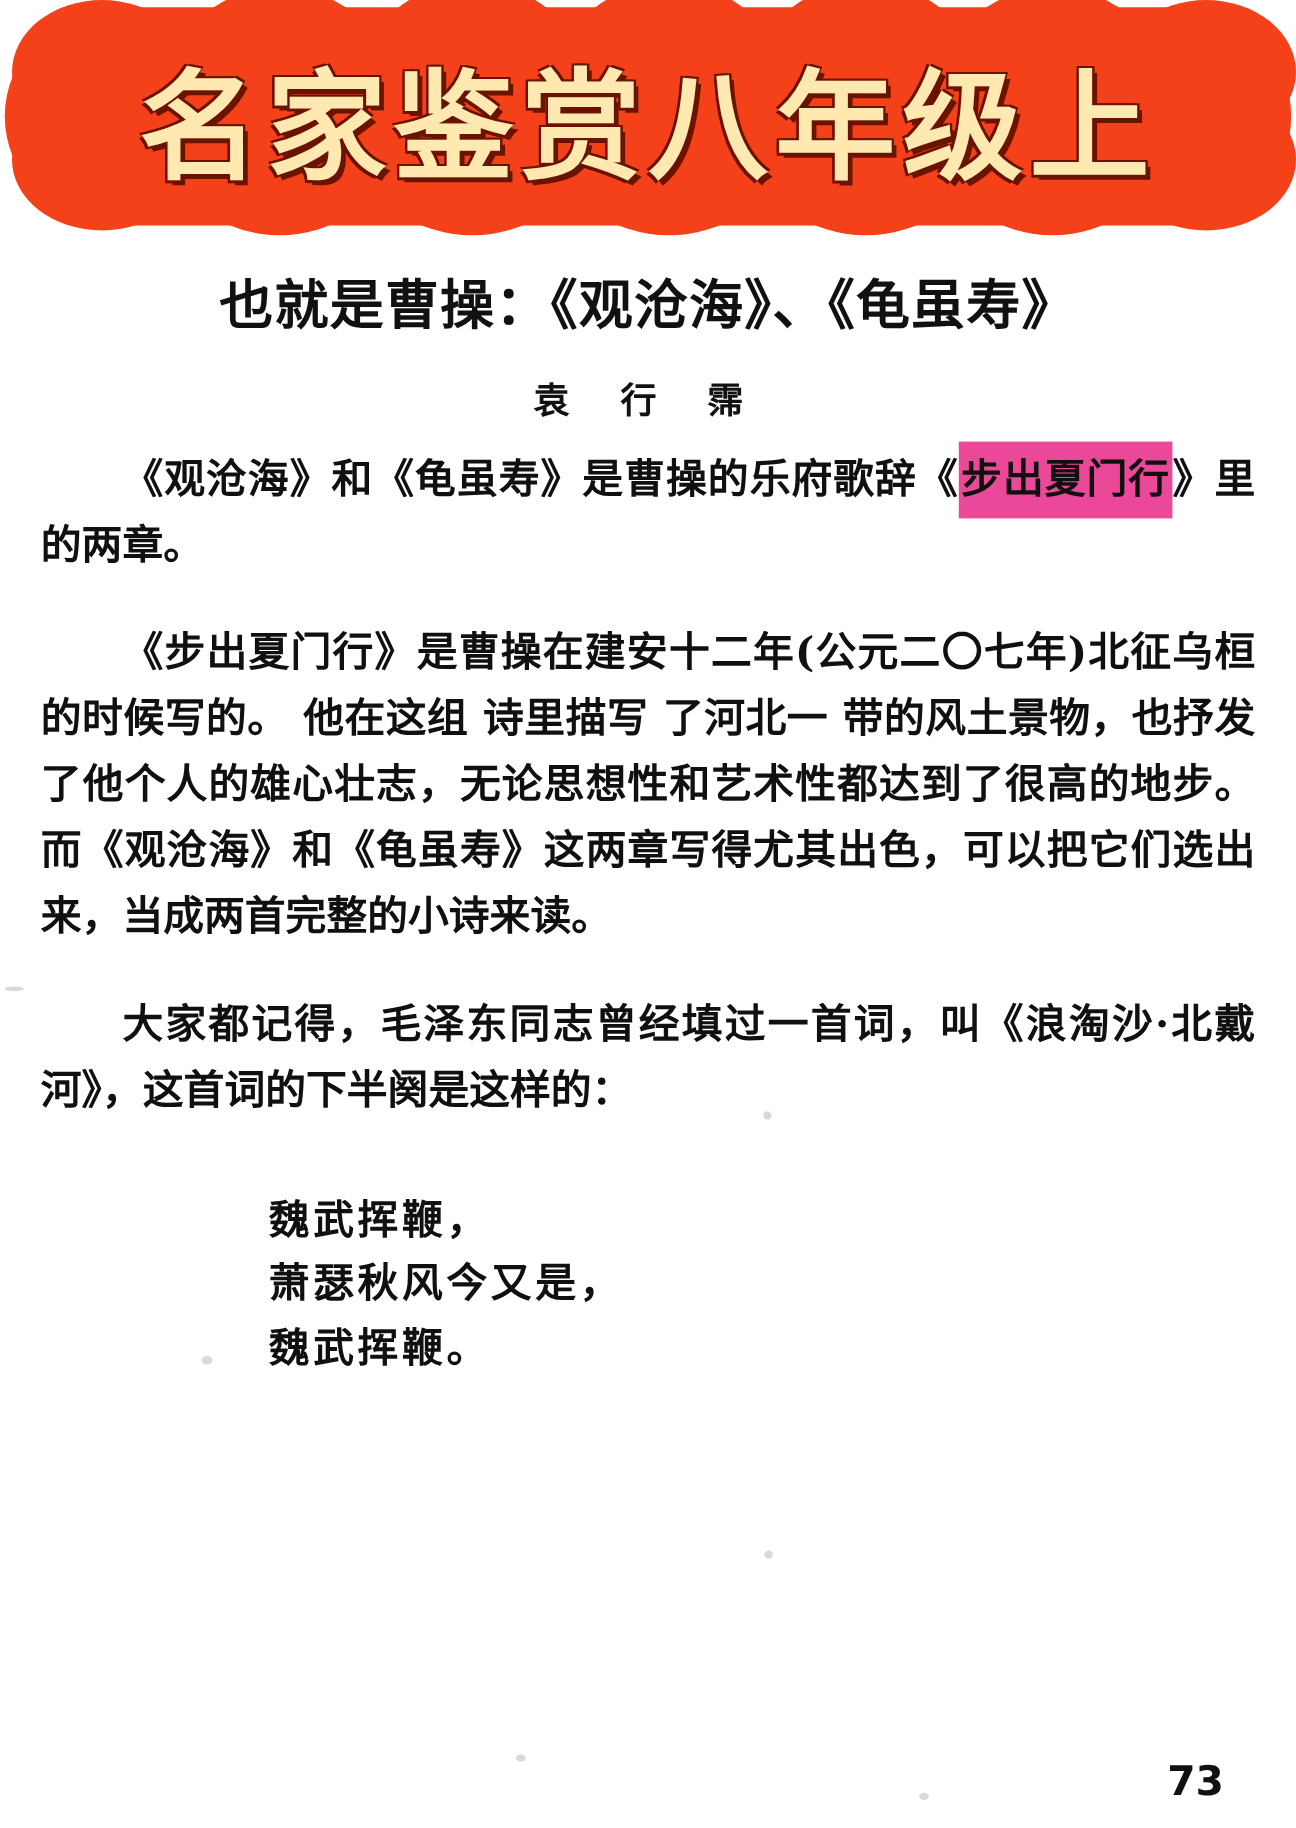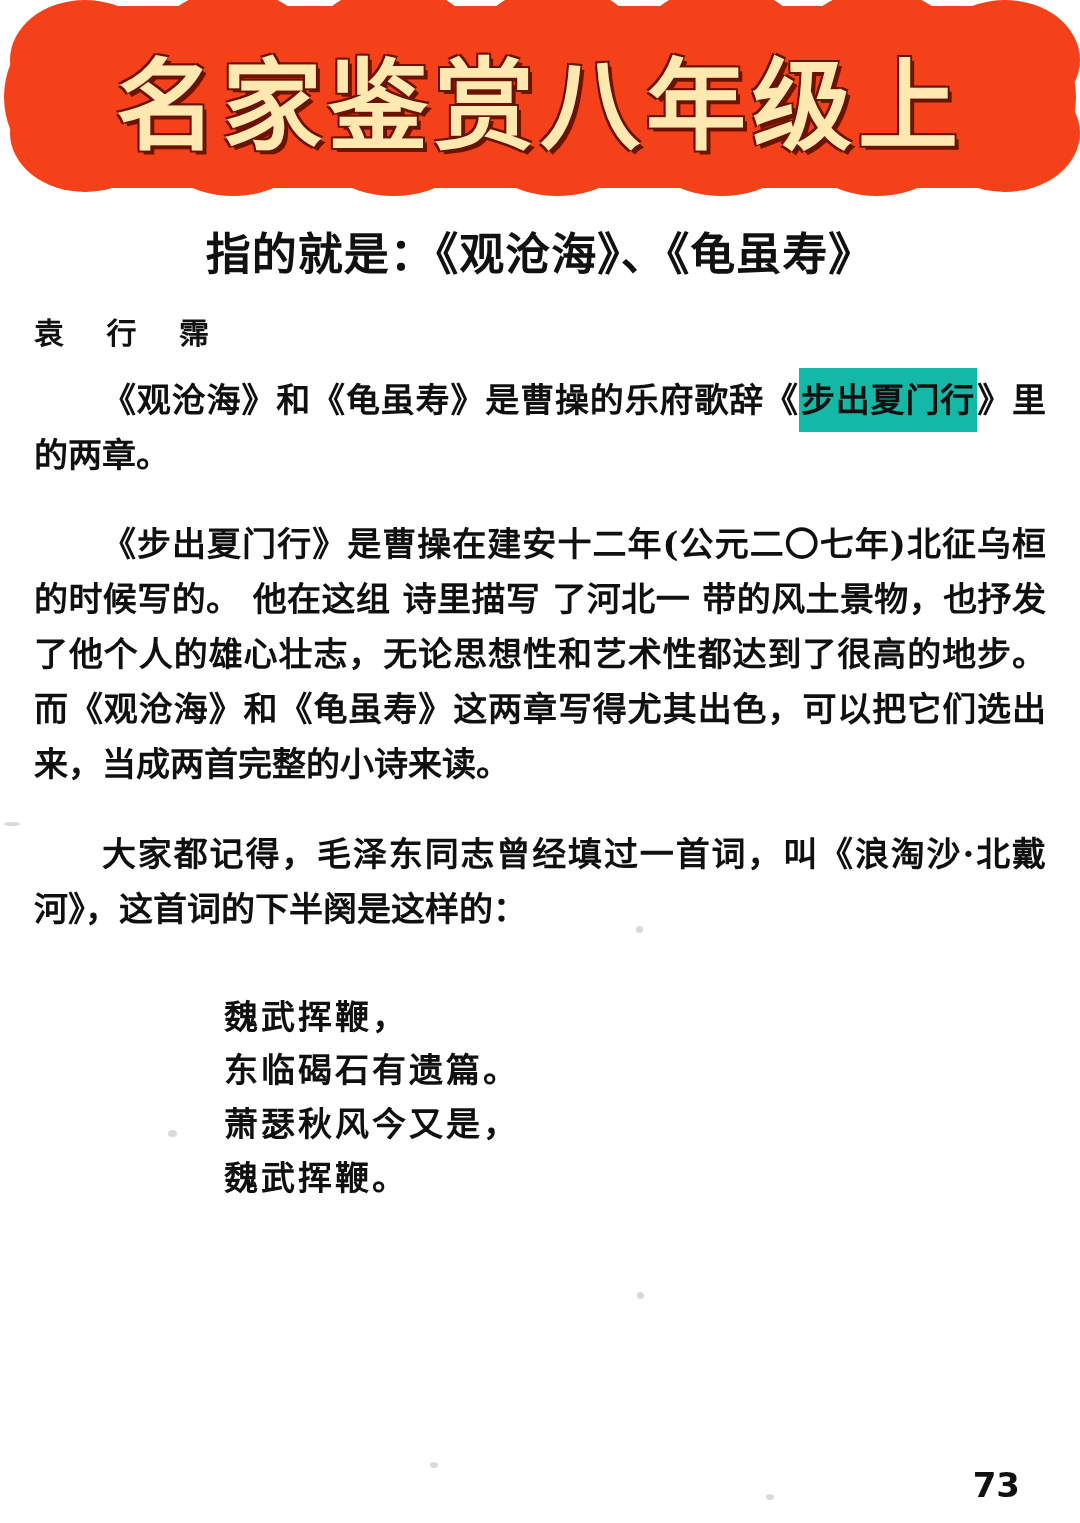--- a/index.html
+++ b/index.html
@@ -69,42 +69,42 @@
     margin-top: 22px;
     text-align: center;
     font-size: 45px;
     font-weight: bold;
     letter-spacing: 1px;
     color: #111;
     font-family: "DejaVu Serif", serif;
   }
   .doc-author {
     margin-top: 26px;
-    text-align: left;
+    text-align: center;
     font-size: 30px;
     font-weight: bold;
     letter-spacing: 16px;
     color: #111;
   }
 
   
   .para {
     margin-top: 20px;
     font-size: 34px;
     line-height: 1.62;
     text-align: justify;
     text-indent: 2em;
     font-weight: bold;
     font-family: "DejaVu Serif", serif;
     color: #101010;
   }
   .para.tight { margin-top: 6px; }
 
   .hl {
-    background: #14b8a6;
+    background: #ec4899;
     padding: 12px 2px;
   }
 
   
   .poem {
     margin: 54px 0 0 0;
     padding-left: 190px;
   }
   .poem-line {
     font-size: 34px;
@@ -155,38 +155,37 @@
   <div class="bump" style="left:470px; top:62px;  width:175px; height:134px;"></div>
   <div class="bump" style="left:634px; top:62px;  width:175px; height:134px;"></div>
   <div class="bump" style="left:792px; top:66px;  width:170px; height:130px;"></div>
   <div class="bump" style="left:930px; top:74px;  width:150px; height:118px;"></div>
 
   <div class="banner-text">名家鉴赏八年级上</div>
 </div>
 
 <div class="article">
 
-  <div class="doc-title">指的就是：《观沧海》、《龟虽寿》</div>
+  <div class="doc-title">也就是曹操：《观沧海》、《龟虽寿》</div>
   <div class="doc-author">袁 行 霈</div>
 
   <p class="para">
     <span>《观沧海》和《龟虽寿》是曹操的乐府歌辞《</span><span class="hl">步出夏门行</span><span>》里的两章。</span>
   </p>
 
   <p class="para tight">
     <span>《步出夏门行》是曹操在建安十二年(公元二〇七年)北征乌桓的时候写的。 他在这组 诗里描写 了河北一 带的风土景物，也抒发了他个人的雄心壮志，无论思想性和艺术性都达到了很高的地步。而《观沧海》和《龟虽寿》这两章写得尤其出色，可以把它们选出来，当成两首完整的小诗来读。</span>
   </p>
 
   <p class="para tight">
     <span>大家都记得，毛泽东同志曾经填过一首词，叫《浪淘沙·北戴河》，这首词的下半阕是这样的：</span>
   </p>
 
   <div class="poem">
     <div class="poem-line">魏武挥鞭，</div>
-    <div class="poem-line">东临碣石有遗篇。</div>
     <div class="poem-line">萧瑟秋风今又是，</div>
     <div class="poem-line">魏武挥鞭。</div>
   </div>
 
 
 </div>
 
 <div class="speck" style="left:636px; top:926px;  width:7px;  height:7px;"></div>
 <div class="speck" style="left:168px; top:1130px; width:9px;  height:7px;"></div>
 <div class="speck" style="left:637px; top:1292px; width:7px;  height:7px;"></div>

